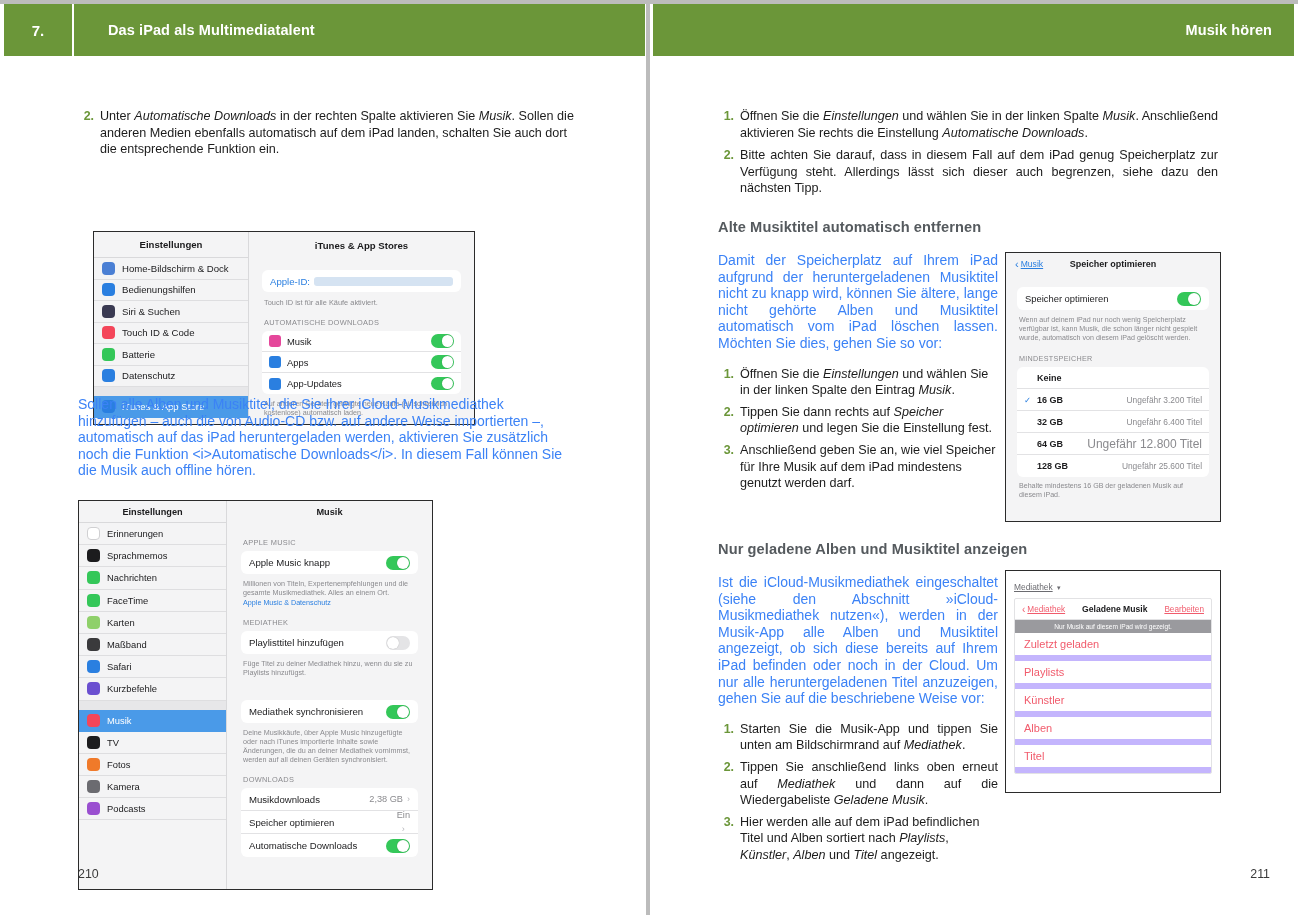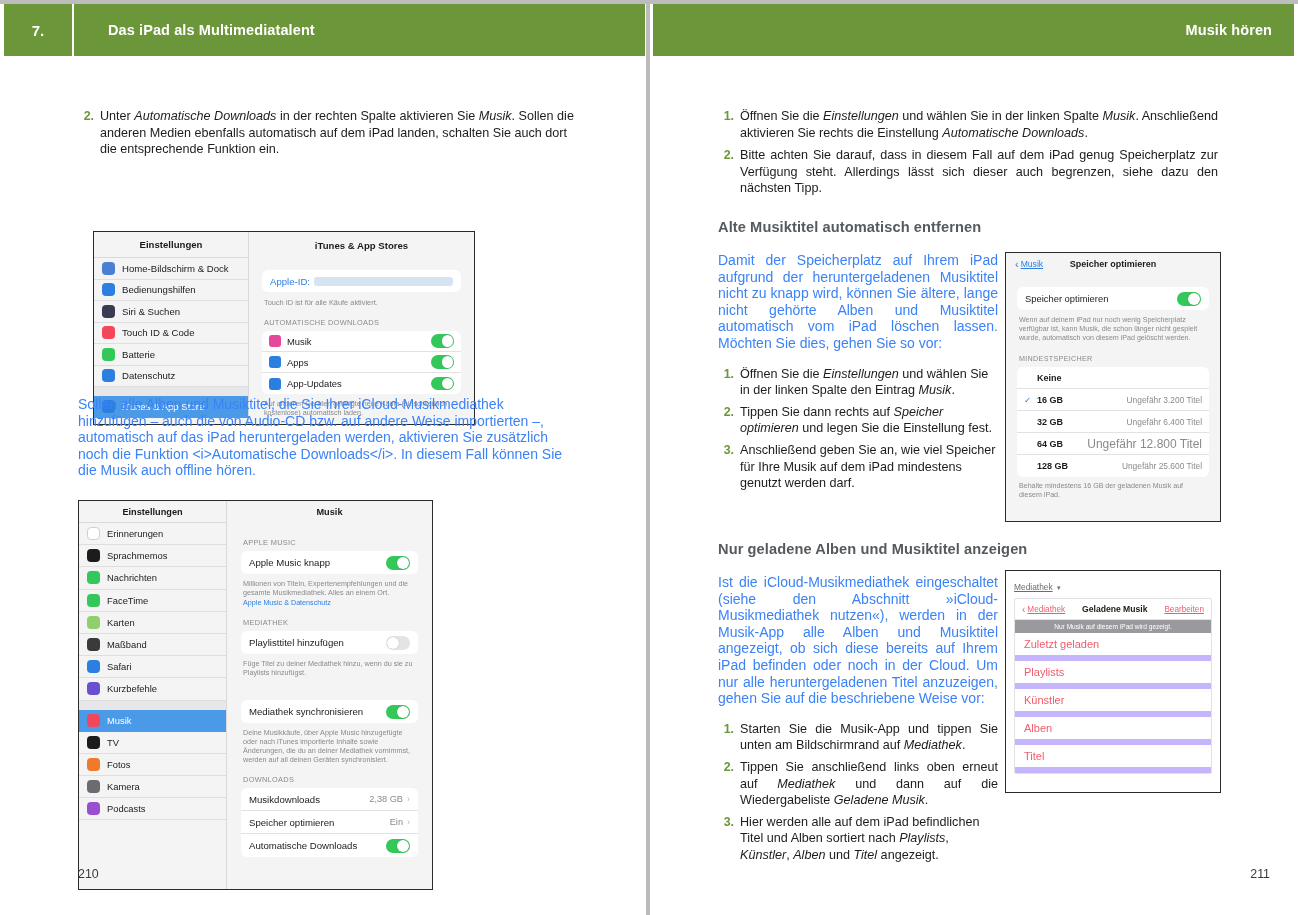--- a/index.html
+++ b/index.html
@@ -319,21 +319,21 @@
             <div class="card">
               <div class="card-row" style="height:23px; padding:0 8px;">
                 <span style="font-size:9.6px;">Musikdownloads</span>
                 <span style="display:flex; align-items:center; gap:4px;">
                   <span class="val" style="font-size:9.2px;">2,38 GB</span>
                   <span class="chev" style="font-size:9px;">›</span>
                 </span>
               </div>
               <div class="card-row" style="height:23px; padding:0 8px;">
                 <span style="font-size:9.6px;">Speicher optimieren</span>
-                <span style="display:flex; align-items:center; gap:4px;">
+                <span style="display:flex; align-items:center; gap:4px;flex-direction:column;">
                   <span class="val" style="font-size:9.2px;">Ein</span>
                   <span class="chev" style="font-size:9px;">›</span>
                 </span>
               </div>
               <div class="card-row" style="height:23px; padding:0 8px;">
                 <span style="font-size:9.6px;">Automatische Downloads</span>
                 <span class="toggle" style="width:24px; height:14px;">
                     <span class="knob" style="width:12px;height:12px;"></span>
                   </span>
               </div>

